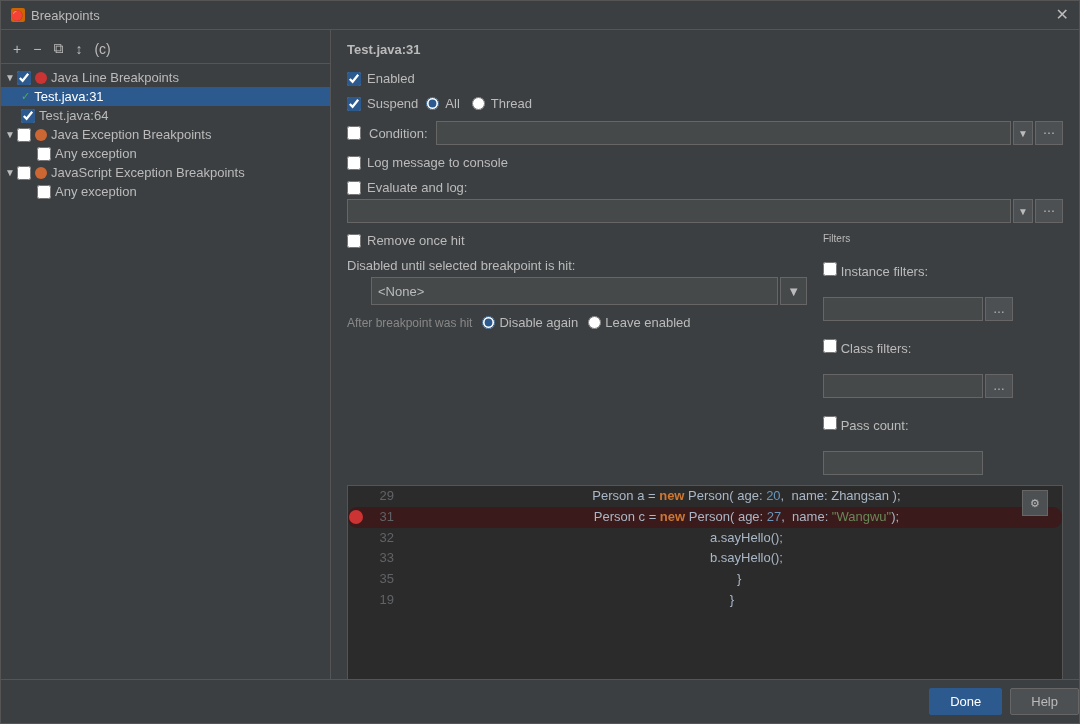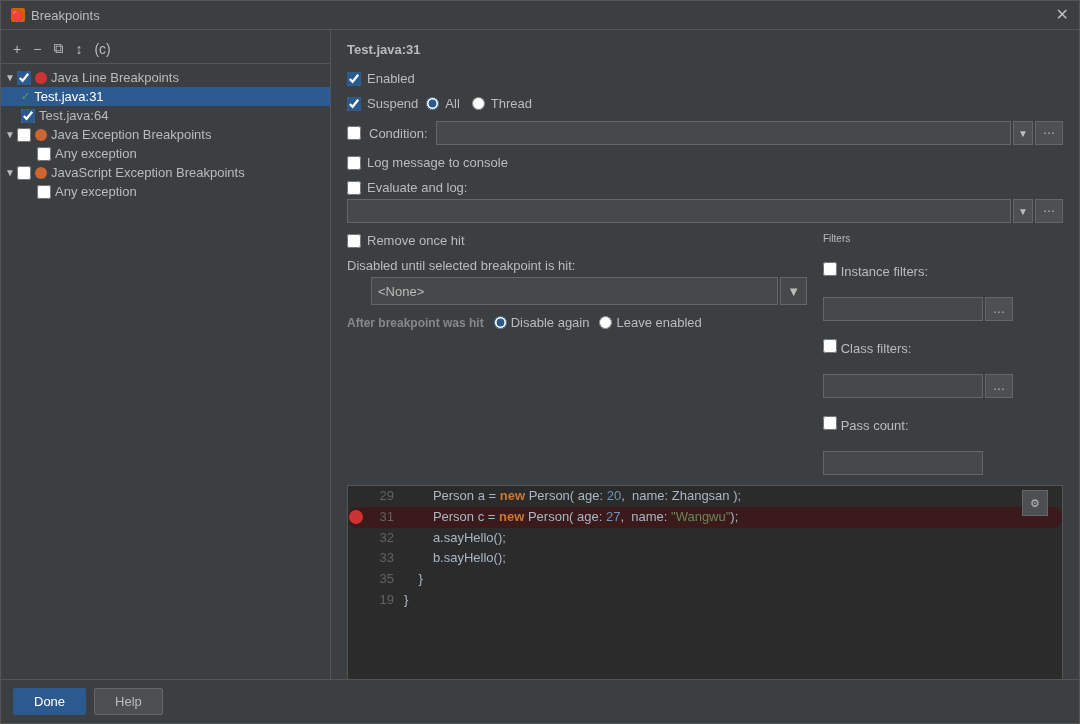--- a/index.html
+++ b/index.html
@@ -124,30 +124,31 @@
       border: 1px solid #555;
       flex: 1;
       min-height: 200px;
       font-family: 'Courier New', monospace;
       font-size: 12px;
       overflow: auto;
       position: relative;
     }
     .code-line { display: flex; align-items: flex-start; line-height: 1.6; }
     .code-line-num { width: 40px; text-align: right; padding-right: 10px; color: #606366; flex-shrink: 0; user-select: none; }
-    .code-line-content { flex: 1; color: #a9b7c6; padding-right: 2px; white-space: pre; }
+    .code-line-content { flex: 1; color: #a9b7c6; padding-right: 2px; white-space: pre; text-align: center; }
     .code-line.active { background: #3a1a1a; border-radius: 9px; }
     .code-line.active .code-line-content { color: #a9b7c6; }
     .kw { color: #cc7832; font-weight: bold; }
     .str { color: #6a8759; }
     .num { color: #6897bb; }
     .bottom-bar {
       display: flex;
+      justify-content: flex-end;
       align-items: center;
-      padding: 8px 12px;
+      padding: 8px 0;
       border-top: 1px solid #555;
       gap: 8px;
       background: #3c3f41;
     }
     .btn-done {
       background: #2d5a8e;
       border: 1px solid #2d5a8e;
       color: white;
       padding: 5px 20px;
       cursor: pointer;
@@ -310,21 +311,21 @@
 
           <div>
             <div style="color:#bbbbbb; margin-bottom:4px;">Disabled until selected breakpoint is hit:</div>
             <div class="select-wrap">
               <input type="text" class="select-input" value="&lt;None&gt;" style="flex: 1 1 0%;">
               <span style="background:#45494a; border:1px solid #666; height:28px; padding:0 6px; display:flex; align-items:center; color:#bbbbbb; cursor:pointer;">▼</span>
             </div>
           </div>
 
           <div class="after-hit-row">
-            <span style="color:#888; font-size:12px;font-weight:bold;">After breakpoint was hit</span>
+            <span style="color:#888; font-size:12px;">After breakpoint was hit</span>
             <label class="radio-btn">
               <input type="radio" name="afterhit" checked="" style="">
               <span>Disable again</span>
             </label>
             <label class="radio-btn">
               <input type="radio" name="afterhit" style="">
               <span>Leave enabled</span>
             </label>
           </div>
         </div>

